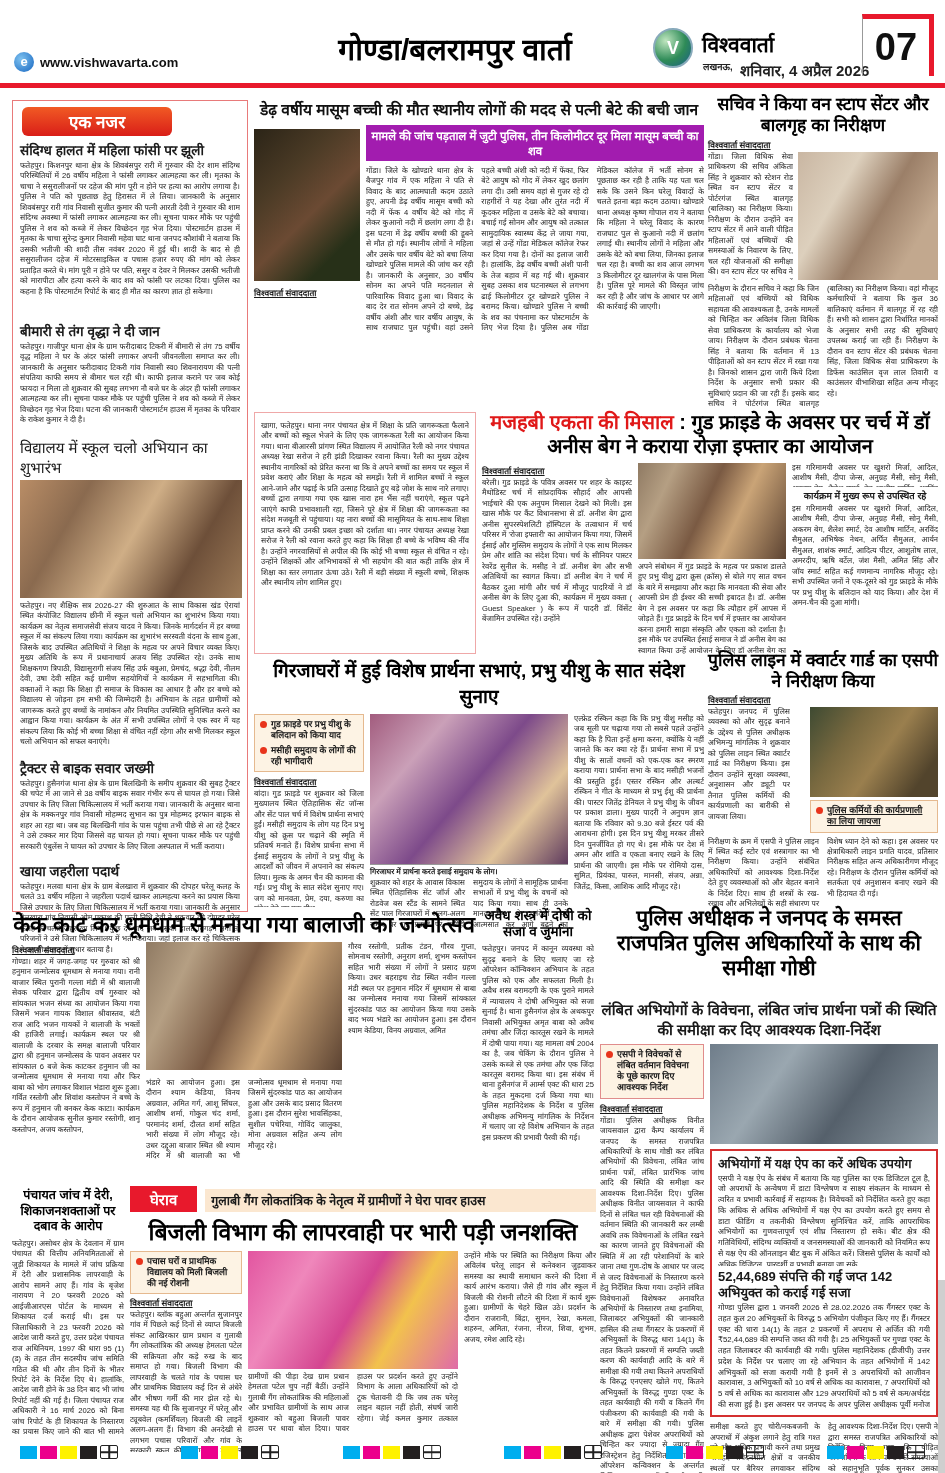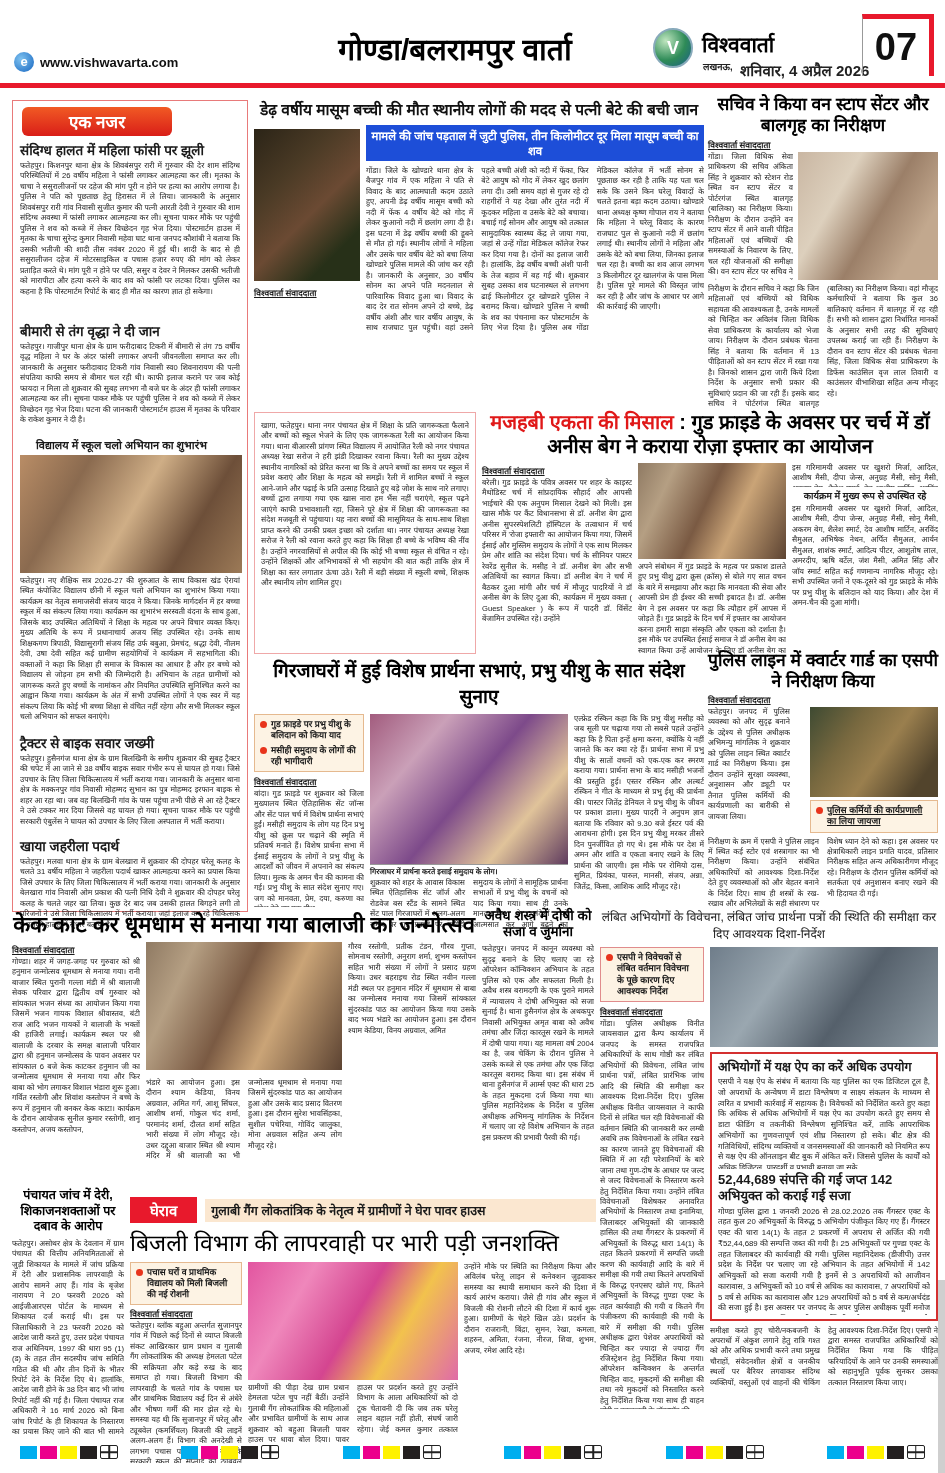--- a/index.html
+++ b/index.html
@@ -55,40 +55,40 @@
     <div style="width:150px;background:linear-gradient(180deg,#f15a24,#d91e18);border-radius:6px;color:#fff;font-size:17px;font-weight:bold;text-align:center;padding:3px 0;margin:2px 0 5px 2px;">
       <span>एक नजर</span>
     </div>
 
     <div style="font-size:13.5px;font-weight:bold;margin:2px 0;">संदिग्ध हालत में महिला फांसी पर झूली</div>
     <div class="body" style="height:158px;">फतेहपुर। किशनपुर थाना क्षेत्र के शिवबंसपुर रारी में गुरुवार की देर शाम संदिग्ध परिस्थितियों में 26 वर्षीय महिला ने फांसी लगाकर आत्महत्या कर ली। मृतका के चाचा ने ससुरालीजनों पर दहेज की मांग पूरी न होने पर हत्या का आरोप लगाया है। पुलिस ने पति को पूछताछ हेतु हिरासत में ले लिया। जानकारी के अनुसार शिवबंसपुर रारी गांव निवासी सुजीत कुमार की पत्नी आरती देवी ने गुरुवार की शाम संदिग्ध अवस्था में फांसी लगाकर आत्महत्या कर ली। सूचना पाकर मौके पर पहुंची पुलिस ने शव को कब्जे में लेकर विच्छेदन गृह भेज दिया। पोस्टमार्टम हाउस में मृतका के चाचा सुरेन्द्र कुमार निवासी महेवा घाट थाना जनपद कौशांबी ने बताया कि उसकी भतीजी की शादी तीस नवंबर 2020 में हुई थी। शादी के बाद से ही ससुरालीजन दहेज में मोटरसाइकिल व पचास हजार रुपए की मांग को लेकर प्रताड़ित करते थे। मांग पूरी न होने पर पति, ससुर व देवर ने मिलकर उसकी भतीजी को मारापीटा और हत्या करने के बाद शव को फांसी पर लटका दिया। पुलिस का कहना है कि पोस्टमार्टम रिपोर्ट के बाद ही मौत का कारण ज्ञात हो सकेगा।</div>
 
     <div style="font-size:13.5px;font-weight:bold;margin:3px 0 2px;">बीमारी से तंग वृद्धा ने दी जान</div>
     <div class="body" style="height:92px;">फतेहपुर। गाजीपुर थाना क्षेत्र के ग्राम फरीदाबाद टिकरी में बीमारी से तंग 75 वर्षीय वृद्ध महिला ने घर के अंदर फांसी लगाकर अपनी जीवनलीला समाप्त कर ली। जानकारी के अनुसार फरीदाबाद टिकरी गांव निवासी स्व0 शिवनारायण की पत्नी संपतिया काफी समय से बीमार चल रही थी। काफी इलाज कराने पर जब कोई फायदा न मिला तो शुक्रवार की सुबह लगभग नौ बजे घर के अंदर ही फांसी लगाकर आत्महत्या कर ली। सूचना पाकर मौके पर पहुंची पुलिस ने शव को कब्जे में लेकर विच्छेदन गृह भेज दिया। घटना की जानकारी पोस्टमार्टम हाउस में मृतका के परिवार के राकेश कुमार ने दी है।</div>
 
-    <div style="font-size:11px;font-weight:bold;margin:3px 16px 3px;">विद्यालय में स्कूल चलो अभियान का शुभारंभ</div>
+    <div style="font-size:15px;font-weight:normal;margin:3px 0 3px;">विद्यालय में स्कूल चलो अभियान का शुभारंभ</div>
     <div class="ph ph-b" style="width:222px;height:118px;"></div>
     <div class="body" style="height:155px;margin-top:3px;">फतेहपुर। नए शैक्षिक सत्र 2026-27 की शुरुआत के साथ विकास खंड ऐरायां स्थित कंपोजिट विद्यालय छीनी में स्कूल चलो अभियान का शुभारंभ किया गया। कार्यक्रम का नेतृत्व समाजसेवी संजय यादव ने किया। जिनके मार्गदर्शन में हर बच्चा स्कूल में का संकल्प लिया गया। कार्यक्रम का शुभारंभ सरस्वती वंदना के साथ हुआ, जिसके बाद उपस्थित अतिथियों ने शिक्षा के महत्व पर अपने विचार व्यक्त किए। मुख्य अतिथि के रूप में प्रधानाचार्य अजय सिंह उपस्थित रहे। उनके साथ शिक्षकगण त्रिपाठी, विद्यासुरागी संजय सिंह उर्फ बबुआ, प्रेमचंद, श्रद्धा देवी, नीलम देवी, उषा देवी सहित कई ग्रामीण सहयोगियों ने कार्यक्रम में सहभागिता की। वक्ताओं ने कहा कि शिक्षा ही समाज के विकास का आधार है और हर बच्चे को विद्यालय से जोड़ना हम सभी की जिम्मेदारी है। अभियान के तहत ग्रामीणों को जागरूक करते हुए बच्चों के नामांकन और नियमित उपस्थिति सुनिश्चित करने का आह्वान किया गया। कार्यक्रम के अंत में सभी उपस्थित लोगों ने एक स्वर में यह संकल्प लिया कि कोई भी बच्चा शिक्षा से वंचित नहीं रहेगा और सभी मिलकर स्कूल चलो अभियान को सफल बनाएंगे।</div>
 
     <div style="font-size:13.5px;font-weight:bold;margin:3px 0 2px;">ट्रैक्टर से बाइक सवार जख्मी</div>
     <div class="body" style="height:80px;">फतेहपुर। हुसैनगंज थाना क्षेत्र के ग्राम बिलखिनी के समीप शुक्रवार की सुबह ट्रैक्टर की चपेट में आ जाने से 38 वर्षीय बाइक सवार गंभीर रूप से घायल हो गया। जिसे उपचार के लिए जिला चिकित्सालय में भर्ती कराया गया। जानकारी के अनुसार थाना क्षेत्र के मक्कनपुर गांव निवासी मोहम्मद सुभान का पुत्र मोहम्मद इरफान बाइक से शहर आ रहा था। जब वह बिलखिनी गांव के पास पहुंचा तभी पीछे से आ रहे ट्रैक्टर ने उसे टक्कर मार दिया जिससे वह घायल हो गया। सूचना पाकर मौके पर पहुंची सरकारी एंबुलेंस ने घायल को उपचार के लिए जिला अस्पताल में भर्ती कराया।</div>
 
     <div style="font-size:13.5px;font-weight:bold;margin:3px 0 2px;">खाया जहरीला पदार्थ</div>
     <div class="body" style="height:88px;">फतेहपुर। मलवा थाना क्षेत्र के ग्राम बेलखारा में शुक्रवार की दोपहर घरेलू कलह के चलते 31 वर्षीय महिला ने जहरीला पदार्थ खाकर आत्महत्या करने का प्रयास किया जिसे उपचार के लिए जिला चिकित्सालय में भर्ती कराया गया। जानकारी के अनुसार बेलखारा गांव निवासी ओम प्रकाश की पत्नी निधि देवी ने शुक्रवार की दोपहर घरेलू कलह के चलते जहर खा लिया। कुछ देर बाद जब उसकी हालत बिगड़ने लगी तो परिजनों ने उसे जिला चिकित्सालय में भर्ती कराया। जहां इलाज कर रहे चिकित्सक ने उसकी हालत में सुधार बताया है।</div>
   </div>
 
   <div class="abs" style="left:254px;top:94px;width:450px;height:310px;">
     <div style="font-size:15.5px;font-weight:bold;text-align:center;margin-top:4px;color:#111;">डेढ़ वर्षीय मासूम बच्ची की मौत स्थानीय लोगों की मदद से पत्नी बेटे की बची जान</div>
     <div style="display:flex;gap:6px;margin-top:5px;">
       <div style="width:106px;flex:0 0 auto;">
         <div class="ph ph-a" style="width:106px;height:152px;margin-top:4px;"></div>
         <div class="byline" style="margin-top:6px;">विश्ववार्ता संवाददाता</div>
       </div>
       <div style="flex:1;">
-        <div style="background:#1d4ed8;color:#fff;font-size:11.5px;font-weight:bold;text-align:center;padding:3px 4px;">मामले की जांच पड़ताल में जुटी पुलिस, तीन किलोमीटर दूर मिला मासूम बच्ची का शव</div>
+        <div style="background:#a21caf;color:#fff;font-size:11.5px;font-weight:bold;text-align:center;padding:3px 4px;">मामले की जांच पड़ताल में जुटी पुलिस, तीन किलोमीटर दूर मिला मासूम बच्ची का शव</div>
         <div class="body cols3" style="height:168px;margin-top:5px;">गोंडा। जिले के खोण्डारे थाना क्षेत्र के बैजपुर गांव में एक महिला ने पति से विवाद के बाद आत्मघाती कदम उठाते हुए, अपनी डेढ़ वर्षीय मासूम बच्ची को नदी में फेंक 4 वर्षीय बेटे को गोद में लेकर कुआनो नदी में छलांग लगा दी है। इस घटना में डेढ़ वर्षीय बच्ची की डूबने से मौत हो गई। स्थानीय लोगों ने महिला और उसके चार वर्षीय बेटे को बचा लिया खोण्डारे पुलिस मामले की जांच कर रही है। जानकारी के अनुसार, 30 वर्षीय सोनम का अपने पति मदनलाल से पारिवारिक विवाद हुआ था। विवाद के बाद देर रात सोनम अपने दो बच्चे, डेढ़ वर्षीय अंशी और चार वर्षीय आयुष, के साथ राजघाट पुल पहुंची। वहां उसने पहले बच्ची अंशी को नदी में फेंका, फिर बेटे आयुष को गोद में लेकर खुद छलांग लगा दी। उसी समय वहां से गुजर रहे दो राहगीरों ने यह देखा और तुरंत नदी में कूदकर महिला व उसके बेटे को बचाया। बचाई गई सोनम और आयुष को तत्काल सामुदायिक स्वास्थ्य केंद्र ले जाया गया, जहां से उन्हें गोंडा मेडिकल कॉलेज रेफर कर दिया गया है। दोनों का इलाज जारी है। हालांकि, डेढ़ वर्षीय बच्ची अंशी पानी के तेज बहाव में बह गई थी। शुक्रवार सुबह उसका शव घटनास्थल से लगभग ढाई किलोमीटर दूर खोण्डारे पुलिस ने बरामद किया। खोण्डारे पुलिस ने बच्ची के शव का पंचनामा कर पोस्टमार्टम के लिए भेज दिया है। पुलिस अब गोंडा मेडिकल कॉलेज में भर्ती सोनम से पूछताछ कर रही है ताकि यह पता चल सके कि उसने किन घरेलू विवादों के चलते इतना बड़ा कदम उठाया। खोण्डारे थाना अध्यक्ष कृष्ण गोपाल राय ने बताया कि महिला ने घरेलू विवाद के कारण राजघाट पुल से कुआनो नदी में छलांग लगाई थी। स्थानीय लोगों ने महिला और उसके बेटे को बचा लिया, जिनका इलाज चल रहा है। बच्ची का शव आज लगभग 3 किलोमीटर दूर खालगंज के पास मिला है। पुलिस पूरे मामले की विस्तृत जांच कर रही है और जांच के आधार पर आगे की कार्रवाई की जाएगी।</div>
       </div>
     </div>
   </div>
 
   <div class="abs" style="left:708px;top:94px;width:230px;height:318px;">
     <div style="font-size:17.5px;line-height:1.2;font-weight:bold;text-align:center;color:#000;">सचिव ने किया वन स्टाप सेंटर और बालगृह का निरीक्षण</div>
     <div class="byline" style="margin-top:3px;">विश्ववार्ता संवाददाता</div>
     <div style="display:flex;gap:5px;margin-top:2px;">
       <div class="body" style="width:85px;height:128px;flex:0 0 auto;">गोंडा। जिला विधिक सेवा प्राधिकरण की सचिव अंकिता सिंह ने शुक्रवार को स्टेशन रोड स्थित वन स्टाप सेंटर व पोर्टरगंज स्थित बालगृह (बालिका) का निरीक्षण किया। निरीक्षण के दौरान उन्होंने वन स्टाप सेंटर में आने वाली पीड़ित महिलाओं एवं बच्चियों की समस्याओं के निवारण के लिए, चल रही योजनाओं की समीक्षा की। वन स्टाप सेंटर पर सचिव ने प्रबंधक चेतना सिंह को प्रपत्रों को व्यवस्थित रूप से रखने व सफाई व्यवस्था को और बेहतर करने के लिए आवश्यक दिशा निर्देश दिए।</div>
@@ -182,21 +182,22 @@
     </div>
     <div class="body cols2" style="position:absolute;left:134px;top:170px;width:196px;height:100px;">भंडारे का आयोजन हुआ। इस दौरान श्याम केडिया, विनय अग्रवाल, अमित गर्ग, आशू सिंघल, आशीष शर्मा, गोकुल चंद शर्मा, परमानंद शर्मा, दौलत शर्मा सहित भारी संख्या में लोग मौजूद रहे। उधर दद्दूआ बाजार स्थित श्री श्याम मंदिर में श्री बालाजी का भी जन्मोत्सव धूमधाम से मनाया गया जिसमें सुंदरकांड पाठ का आयोजन हुआ और उसके बाद प्रसाद वितरण हुआ। इस दौरान सुरेश भावसिंहका, सुशील पचेरिया, गोविंद जालुका, मोना अग्रवाल सहित अन्य लोग मौजूद रहे।</div>
   </div>
 
   <div class="abs" style="left:482px;top:908px;width:112px;height:276px;">
     <div style="font-size:13.5px;line-height:1.2;font-weight:bold;text-align:center;color:#000;">अवैध शस्त्र में दोषी को सजा व जुर्माना</div>
     <div class="body" style="height:228px;margin-top:4px;">फतेहपुर। जनपद में कानून व्यवस्था को सुदृढ़ बनाने के लिए चलाए जा रहे ऑपरेशन कॉन्विक्शन अभियान के तहत पुलिस को एक और सफलता मिली है। अवैध शस्त्र बरामदगी के एक पुराने मामले में न्यायालय ने दोषी अभियुक्त को सजा सुनाई है। थाना हुसैनगंज क्षेत्र के अथकपुर निवासी अभियुक्त अमृत बाबा को अवैध तमंचा और जिंदा कारतूस रखने के मामले में दोषी पाया गया। यह मामला वर्ष 2004 का है, जब चेकिंग के दौरान पुलिस ने उसके कब्जे से एक तमंचा और एक जिंदा कारतूस बरामद किया था। इस संबंध में थाना हुसैनगंज में आर्म्स एक्ट की धारा 25 के तहत मुकदमा दर्ज किया गया था। पुलिस महानिदेशक के निर्देश व पुलिस अधीक्षक अभिमन्यु मांगलिक के निर्देशन में चलाए जा रहे विशेष अभियान के तहत इस प्रकरण की प्रभावी पैरवी की गई।</div>
   </div>
 
   <div class="abs" style="left:600px;top:905px;width:338px;height:548px;">
-    <div style="font-size:12px;font-weight:normal;text-align:center;margin-top:3px;">लंबित अभियोगों के विवेचना, लंबित जांच प्रार्थना पत्रों की स्थिति की समीक्षा कर दिए आवश्यक दिशा-निर्देश</div>
+    <div style="font-size:21px;line-height:1.2;font-weight:bold;text-align:center;color:#000;">पुलिस अधीक्षक ने जनपद के समस्त राजपत्रित पुलिस अधिकारियों के साथ की समीक्षा गोष्ठी</div>
+    <div style="font-size:15px;font-weight:bold;text-align:center;margin-top:18px;">लंबित अभियोगों के विवेचना, लंबित जांच प्रार्थना पत्रों की स्थिति की समीक्षा कर दिए आवश्यक दिशा-निर्देश</div>
     <div style="display:flex;gap:6px;margin-top:5px;">
       <div style="width:104px;flex:0 0 auto;">
         <div class="bullbox" style="border:1px solid #e08c8c;">
           <div class="bullrow" style="font-size:9px;">
               <span class="dot"></span>
               <span>एसपी ने विवेचकों से लंबित वर्तमान विवेचना के पूछे कारण दिए आवश्यक निर्देश</span>
             </div>
         </div>
         <div class="byline" style="margin-top:4px;">विश्ववार्ता संवाददाता</div>
         <div class="body" style="height:390px;">गोंडा। पुलिस अधीक्षक विनीत जायसवाल द्वारा कैम्प कार्यालय में जनपद के समस्त राजपत्रित अधिकारियों के साथ गोष्ठी कर लंबित अभियोगों की विवेचना, लंबित जांच प्रार्थना पत्रों, लंबित प्रारंभिक जांच आदि की स्थिति की समीक्षा कर आवश्यक दिशा-निर्देश दिए। पुलिस अधीक्षक विनीत जायसवाल ने काफी दिनों से लंबित चल रही विवेचनाओं की वर्तमान स्थिति की जानकारी कर लम्बी अवधि तक विवेचनाओं के लंबित रखने का कारण जानते हुए विवेचनाओं की स्थिति में आ रही परेशानियों के बारे जाना तथा गुण-दोष के आधार पर जल्द से जल्द विवेचनाओं के निस्तारण करने हेतु निर्देशित किया गया। उन्होंने लंबित विवेचनाओं विशेषकर अनावरित अभियोगों के निस्तारण तथा इनामिया, जिलाबदर अभियुक्तों की जानकारी हासिल की तथा गैंगस्टर के प्रकरणों में अभियुक्तों के विरुद्ध धारा 14(1) के तहत कितने प्रकरणों में सम्पत्ति जब्ती करण की कार्यवाही आदि के बारे में समीक्षा की गयी तथा कितने अपराधियों के विरुद्ध एनएसए खोले गए, कितने अभियुक्तों के विरुद्ध गुण्डा एक्ट के तहत कार्यवाही की गयी व कितने गैंग पंजीकरण की कार्यवाही की गयी के बारे में समीक्षा की गयी। पुलिस अधीक्षक द्वारा पेशेवर अपराधियों को चिन्हित कर ज्यादा से ज्यादा गैंग रजिस्ट्रेशन हेतु निर्देशित किया गया। ऑपरेशन कन्विक्शन के अन्तर्गत चिन्हित वाद, मुकदमों की समीक्षा की तथा नये मुकदमों को निस्तारित करने हेतु निर्देशित किया गया साथ ही वाहन चोरी व नकबजनी के हॉटस्पॉट की</div>
@@ -213,25 +214,25 @@
       </div>
     </div>
   </div>
 
   <div class="abs" style="left:12px;top:1188px;width:112px;height:252px;">
     <div style="font-size:12.5px;line-height:1.25;font-weight:bold;text-align:center;color:#000;">पंचायत जांच में देरी, शिकाजनशक्ताओं पर दबाव के आरोप</div>
     <div class="body" style="height:196px;margin-top:4px;">फतेहपुर। असोथर क्षेत्र के देवलान में ग्राम पंचायत की वित्तीय अनियमितताओं से जुड़ी शिकायत के मामले में जांच प्रक्रिया में देरी और प्रशासनिक लापरवाही के आरोप सामने आए हैं। गांव के बृजेश नारायण ने 20 फरवरी 2026 को आईजीआरएस पोर्टल के माध्यम से शिकायत दर्ज कराई थी। इस पर जिलाधिकारी ने 23 फरवरी 2026 को आदेश जारी करते हुए, उत्तर प्रदेश पंचायत राज अधिनियम, 1997 की धारा 95 (1) (ड) के तहत तीन सदस्यीय जांच समिति गठित की थी और तीन दिनों के भीतर रिपोर्ट देने के निर्देश दिए थे। हालांकि, आदेश जारी होने के 38 दिन बाद भी जांच रिपोर्ट नहीं की गई है। जिला पंचायत राज अधिकारी ने 16 मार्च 2026 को बिना जांच रिपोर्ट के ही शिकायत के निस्तारण का प्रयास किए जाने की बात भी सामने आई है।</div>
   </div>
 
   <div class="abs" style="left:130px;top:1186px;width:466px;height:268px;">
-    <div style="display:flex;align-items:center;gap:8px;margin-top:11px;">
+    <div style="display:flex;align-items:flex-end;gap:8px;">
       <div style="background:#e8192c;color:#fff;font-size:15px;font-weight:bold;padding:3px 20px;flex:0 0 auto;">घेराव</div>
       <div style="background:#fbe7d0;font-size:12.5px;font-weight:bold;padding:3px 6px;flex:1;">गुलाबी गैंग लोकतांत्रिक के नेतृत्व में ग्रामीणों ने घेरा पावर हाउस</div>
     </div>
-    <div style="font-size:23px;font-weight:normal;text-align:left;margin-top:3px;color:#000;">बिजली विभाग की लापरवाही पर भारी पड़ी जनशक्ति</div>
+    <div style="font-size:23px;font-weight:bold;text-align:center;margin-top:3px;color:#000;">बिजली विभाग की लापरवाही पर भारी पड़ी जनशक्ति</div>
     <div style="display:flex;gap:6px;margin-top:4px;">
       <div style="width:112px;flex:0 0 auto;">
         <div class="bullbox">
           <div class="bullrow" style="font-size:8.8px;">
               <span class="dot"></span>
               <span>पचास घरों व प्राथमिक विद्यालय को मिली बिजली की नई रोशनी</span>
             </div>
         </div>
         <div class="byline" style="margin-top:3px;">विश्ववार्ता संवाददाता</div>
         <div class="body" style="height:142px;">फतेहपुर। ब्लॉक बहुआ अन्तर्गत सुजानपुर गांव में पिछले कई दिनों से व्याप्त बिजली संकट आखिरकार ग्राम प्रधान व गुलाबी गैंग लोकतांत्रिक की अध्यक्ष हेमलता पटेल की सक्रियता और कड़े रुख के बाद समाप्त हो गया। बिजली विभाग की लापरवाही के चलते गांव के पचास घर और प्राथमिक विद्यालय कई दिन से अंधेरे और भीषण गर्मी की मार झेल रहे थे। समस्या यह थी कि सुजानपुर में घरेलू और ट्यूबवेल (कमर्शियल) बिजली की लाइनें अलग-अलग हैं। विभाग की अनदेखी से लगभग पचास परिवारों और गांव के सरकारी स्कूल की सप्लाई को ट्यूबवेल लाइन से जोड़ दिया गया था। नतीजा यह था कि शाम होते ही कमर्शियल बिजली काट दी जाती थी जिससे पूरी-पूरी रात ग्रामीण अंधेरे में रहते थे और स्कूल के नन्हे-मुन्ने बच्चे गर्मी से बेहाल थे।</div>

